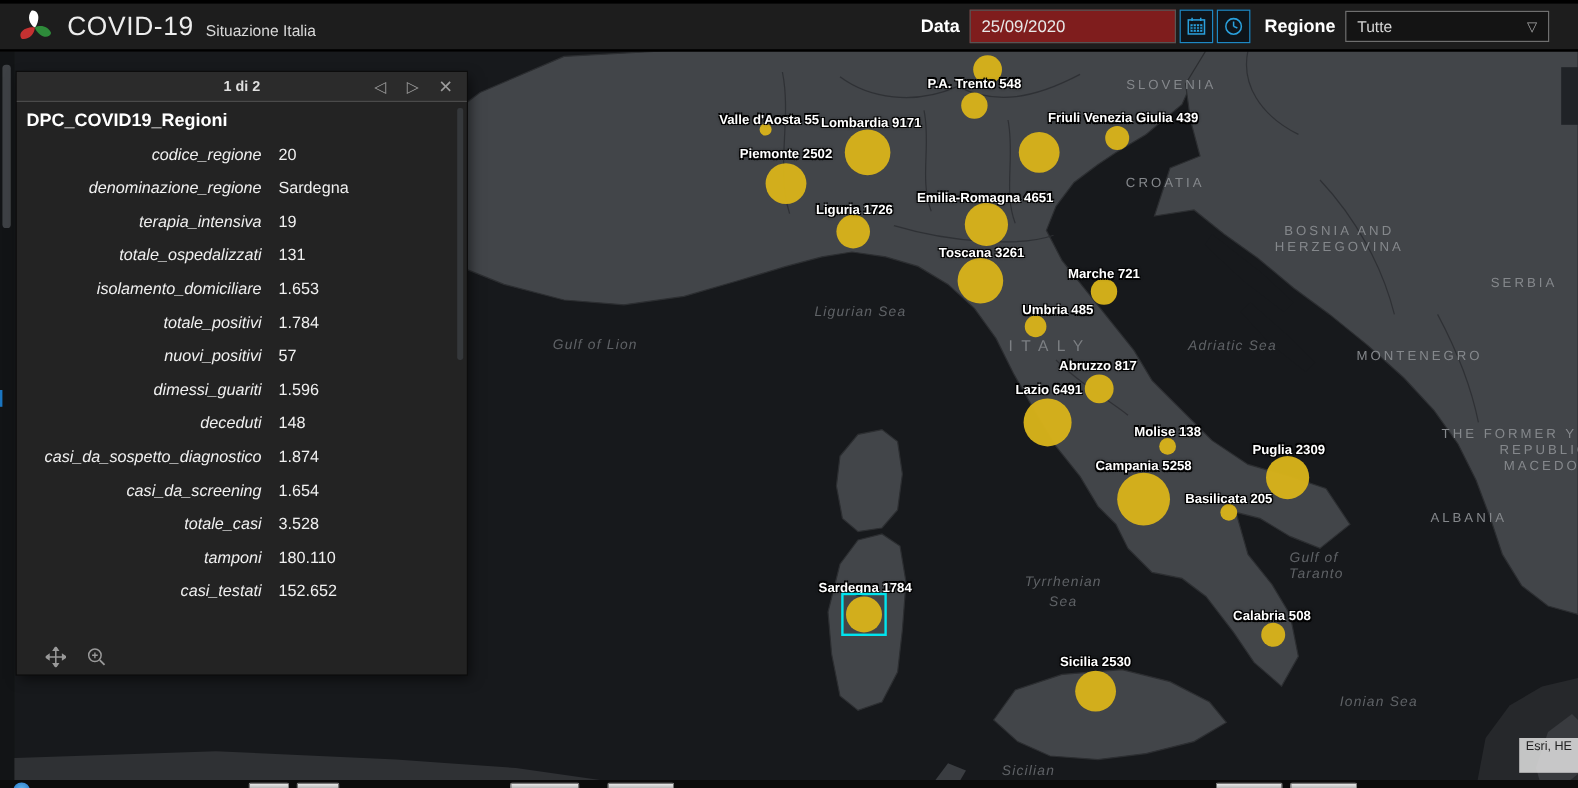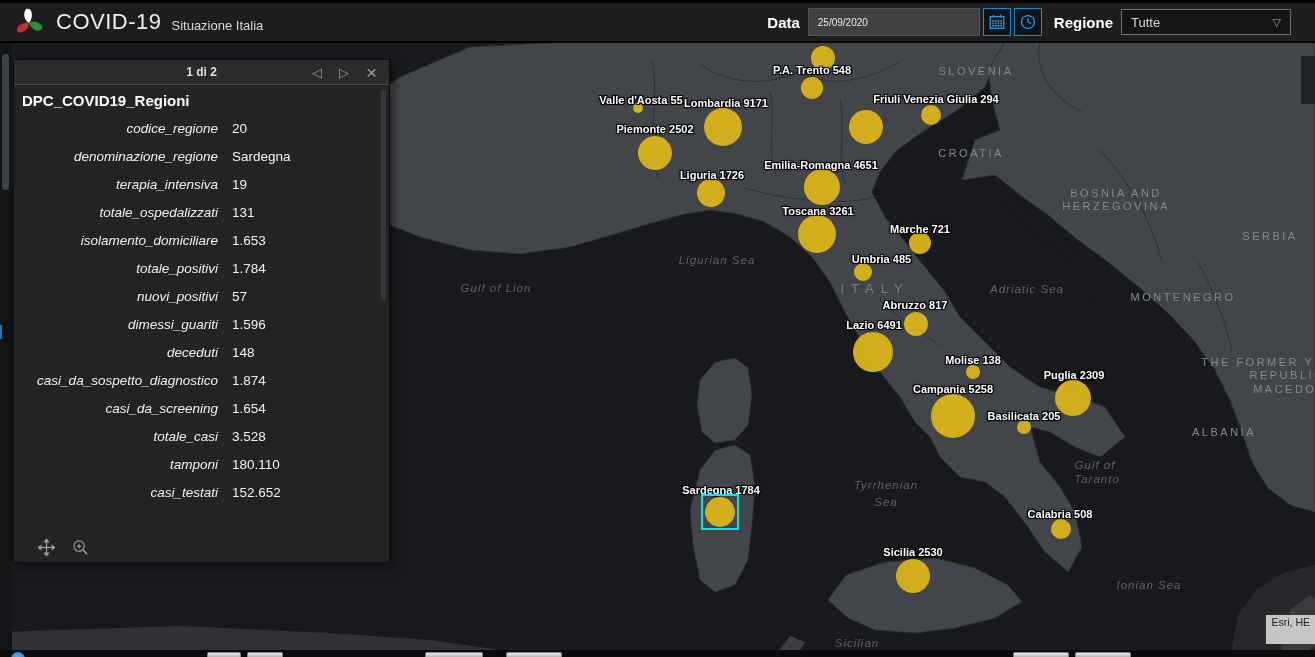--- a/index.html
+++ b/index.html
@@ -7,22 +7,22 @@
        font-family:"Liberation Sans",sans-serif;}
 
   
   #header{position:absolute;left:0;top:3px;width:1315px;height:40px;background:#1d1d1d;
           display:flex;align-items:center;border-bottom:2px solid #000;box-sizing:border-box;}
   #logo{margin-left:14px;flex:0 0 auto;}
   #app-title{font-size:22px;color:#ededed;margin-left:12px;letter-spacing:.5px;white-space:nowrap;}
   #app-subtitle{font-size:13px;color:#d8d8d8;margin-left:10px;margin-top:7px;white-space:nowrap;}
   #controls{margin-left:auto;margin-right:24px;display:flex;align-items:center;}
   .ctl-label{font-size:15px;font-weight:bold;color:#fff;margin:0 8px;white-space:nowrap;}
-  #date-input{width:152px;height:26px;background:#404040;border:1px solid #555;color:#e8e8e8;
-              font-size:10px;padding:0 9px;font-family:"Liberation Sans",sans-serif;}
+  #date-input{width:152px;height:26px;background:#7f1d1d;border:1px solid #555;color:#e8e8e8;
+              font-size:14px;padding:0 9px;font-family:"Liberation Sans",sans-serif;}
   .icon-btn{width:28px;height:28px;margin-left:3px;background:#0e141a;border:1px solid #1e88c4;
             display:flex;align-items:center;justify-content:center;cursor:pointer;box-sizing:border-box;}
   #regione-select{width:170px;height:26px;background:#141414;border:1px solid #6f6f6f;color:#d6d6d6;
                   font-size:13px;display:flex;align-items:center;justify-content:space-between;
                   padding:0 9px;box-sizing:border-box;cursor:pointer;gap:13px;}
   #regione-select .tri{font-size:11px;color:#a8a8a8;}
 
   
   #map{position:absolute;left:0;top:42px;width:1315px;height:615px;background:#17191c;overflow:hidden;}
   #map svg{position:absolute;left:0;top:0;}
@@ -131,21 +131,21 @@
         <div class="bubble" style="left: 801px; top: 35px; height: 22px; width: 22px; background: rgb(217, 179, 26);"></div>
         <div class="bubble-label" style="left: 812px; top: 28px;">P.A. Trento 548</div>
         <div class="bubble" style="left: 633px; top: 61px; height: 10px; width: 10px; background: rgb(217, 179, 26);"></div>
         <div class="bubble-label" style="left: 641px; top: 58px;">Valle d'Aosta 55</div>
         <div class="bubble" style="left: 704px; top: 66px; height: 38px; width: 38px; background: rgb(217, 179, 26);"></div>
         <div class="bubble-label" style="left: 726px; top: 61px;">Lombardia 9171</div>
         <div class="bubble" style="left: 638px; top: 94px; height: 34px; width: 34px; background: rgb(217, 179, 26);"></div>
         <div class="bubble-label" style="left: 655px; top: 87px;">Piemonte 2502</div>
         <div class="bubble" style="left: 849px; top: 68px; height: 34px; width: 34px; background: rgb(217, 179, 26);"></div>
         <div class="bubble" style="left: 921px; top: 63px; height: 20px; width: 20px; background: rgb(217, 179, 26);"></div>
-        <div class="bubble-label" style="left: 936px; top: 57px;">Friuli Venezia Giulia 294</div>
+        <div class="bubble-label" style="left: 936px; top: 57px;">Friuli Venezia Giulia 439</div>
         <div class="bubble" style="left: 697px; top: 137px; height: 28px; width: 28px; background: rgb(217, 179, 26);"></div>
         <div class="bubble-label" style="left: 712px; top: 133px;">Liguria 1726</div>
         <div class="bubble" style="left: 804px; top: 127px; height: 36px; width: 36px; background: rgb(217, 179, 26);"></div>
         <div class="bubble-label" style="left: 821px; top: 123px;">Emilia-Romagna 4651</div>
         <div class="bubble" style="left: 798px; top: 173px; height: 38px; width: 38px; background: rgb(217, 179, 26);"></div>
         <div class="bubble-label" style="left: 818px; top: 169px;">Toscana 3261</div>
         <div class="bubble" style="left: 909px; top: 190px; height: 22px; width: 22px; background: rgb(217, 179, 26);"></div>
         <div class="bubble-label" style="left: 920px; top: 187px;">Marche 721</div>
         <div class="bubble" style="left: 854px; top: 221px; height: 18px; width: 18px; background: rgb(217, 179, 26);"></div>
         <div class="bubble-label" style="left: 865px; top: 217px; padding-left: 33px;">Umbria 485</div>

